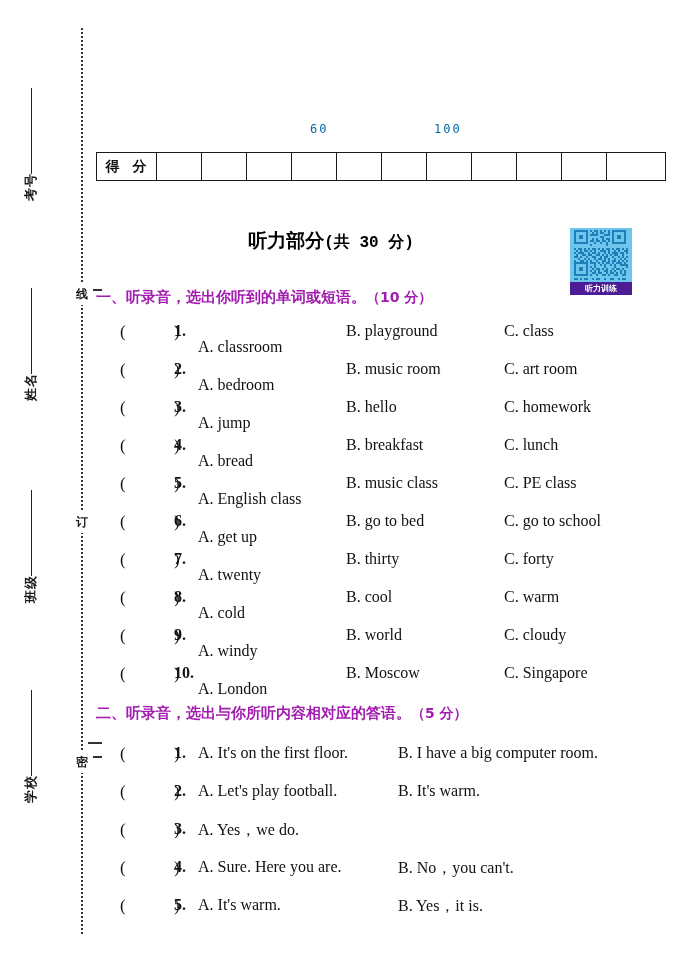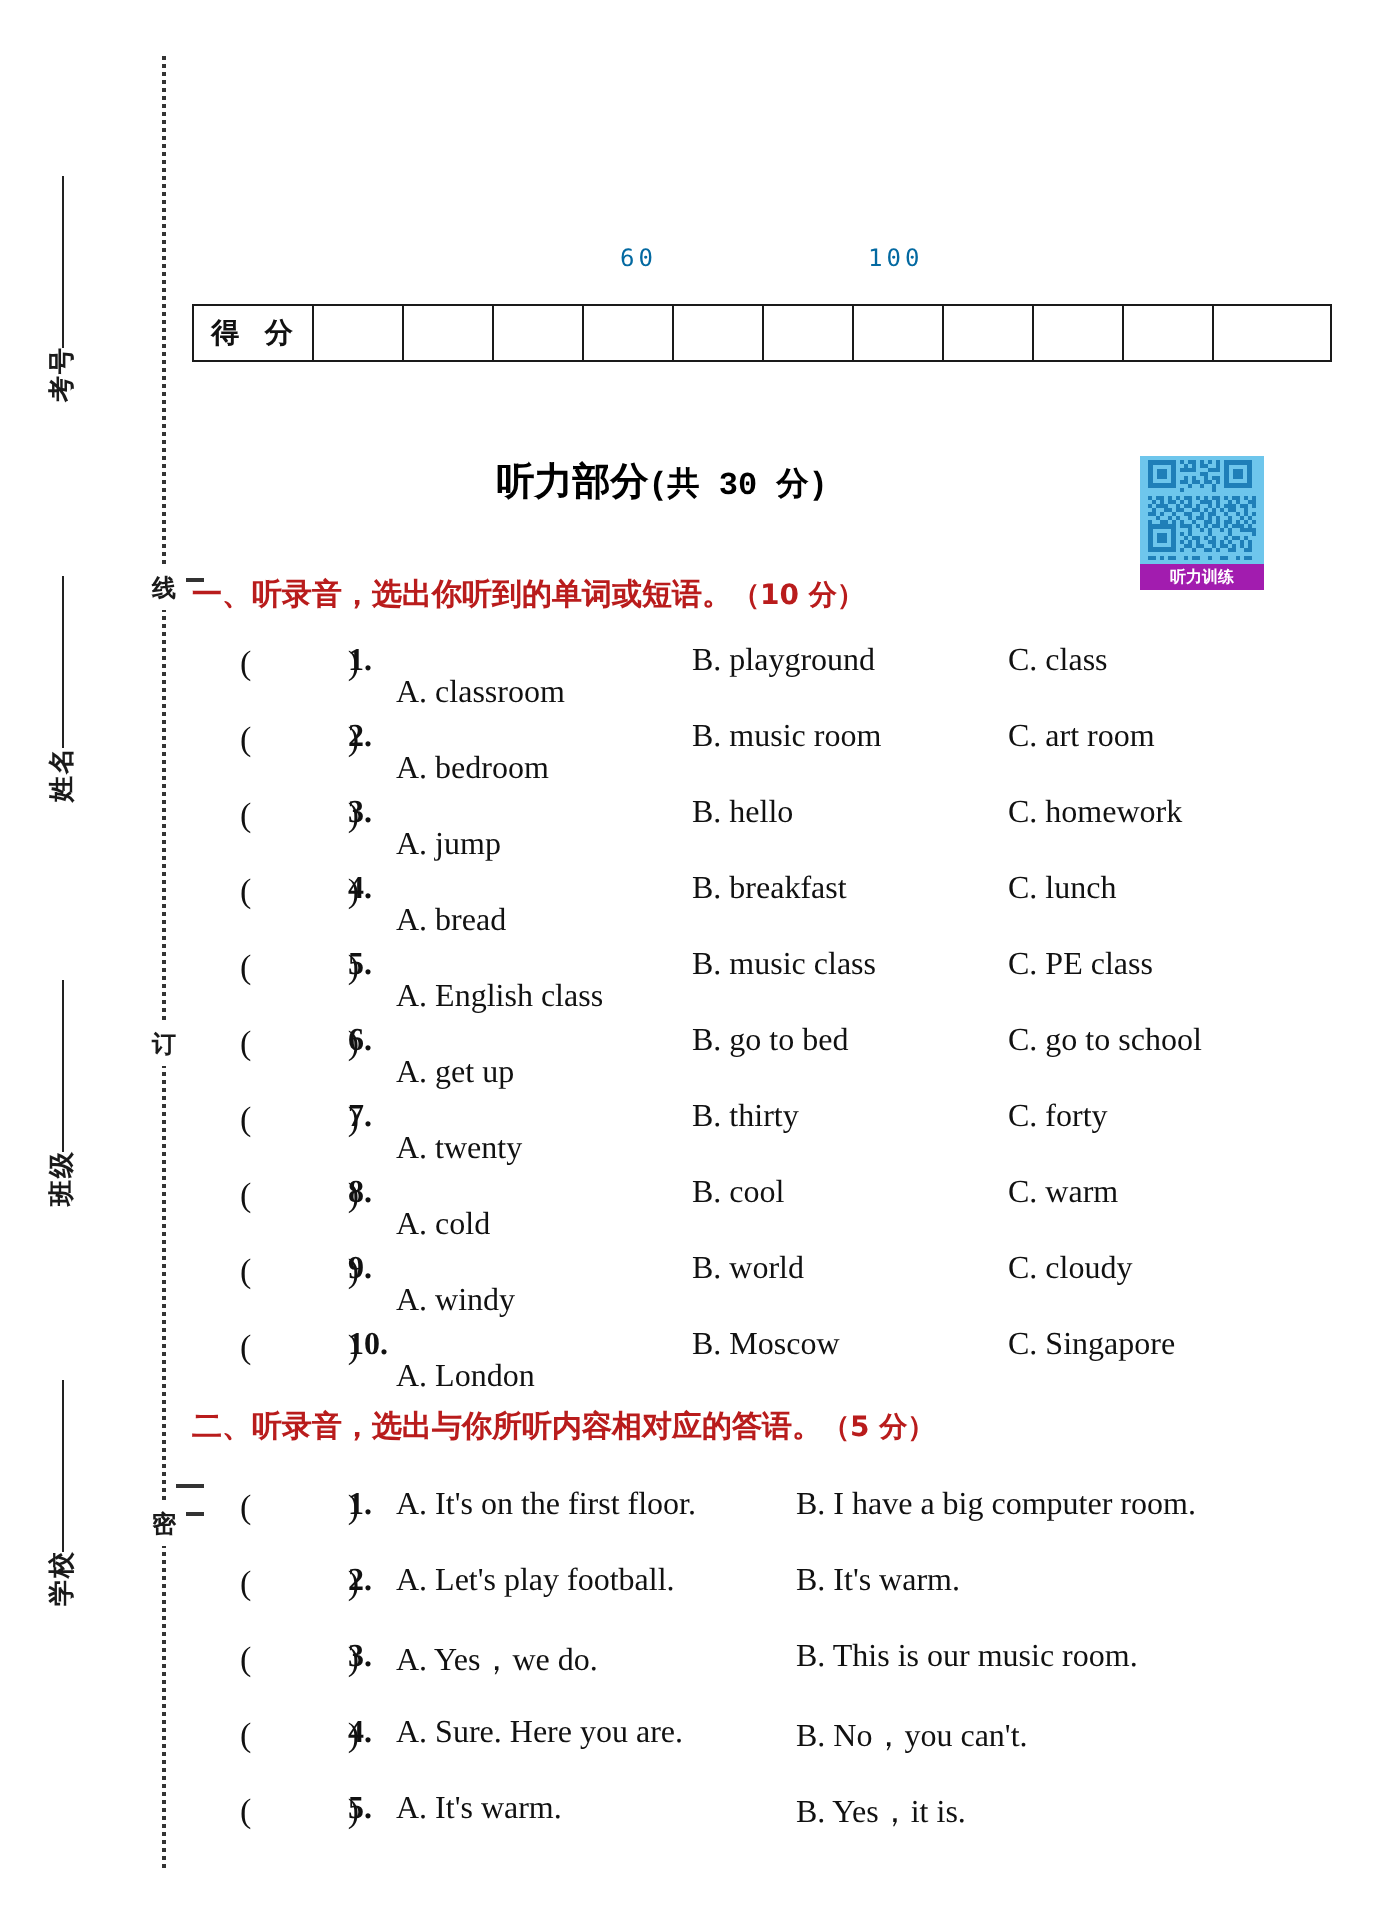--- a/index.html
+++ b/index.html
@@ -177,21 +177,21 @@
     letter-spacing: 0px;
   }
 
   
   .section-head {
     position: absolute;
     left: 0;
     font-family: "DejaVu Sans", sans-serif;
     font-size: 15px;
     font-weight: 700;
-    color: #b91c1c;
+    color: #a21caf;
     white-space: nowrap;
   }
   .section-head .pts {
     font-weight: 600;
     font-size: 14px;
   }
 
   
   .q-row {
     position: absolute;
@@ -456,21 +456,21 @@
           <rect x="5" y="25" width="1" height="1"></rect>
           <rect x="7" y="25" width="2" height="1"></rect>
           <rect x="11" y="25" width="1" height="1"></rect>
         <rect x="13" y="25" width="2" height="1"></rect>
           <rect x="17" y="25" width="1" height="1"></rect>
           <rect x="20" y="25" width="2" height="1"></rect>
           <rect x="24" y="25" width="1" height="1"></rect>
         <rect x="26" y="25" width="2" height="1"></rect>
       </g>
     </svg>
-    <div class="qr-caption" style="background:#a21caf;">听力训练</div>
+    <div class="qr-caption" style="background:#4c1d95;">听力训练</div>
   </div>
 
   <div class="section-head" style="top:288px;">
     <span>一、听录音，选出你听到的单词或短语。</span><span class="pts">（10 分）</span>
   </div>
 
   <div class="s1">
     <div class="q-row" style="top:322px;">
       <span class="q-brack">(  )</span>
       <span class="q-num">1.</span>
@@ -557,21 +557,20 @@
     <div class="q-row" style="top:782px;">
       <span class="q-brack">(  )</span>
       <span class="q-num">2.</span>
       <span class="q-opt optA">A. Let's play football.</span>
       <span class="q-opt optB">B.  It's warm.</span>
     </div>
     <div class="q-row" style="top:820px;">
       <span class="q-brack">(  )</span>
       <span class="q-num">3.</span>
       <span class="q-opt optA">A. Yes，we do.</span>
-      <span class="q-opt optB">B. This is our music room.</span>
     </div>
     <div class="q-row" style="top:858px;">
       <span class="q-brack">(  )</span>
       <span class="q-num">4.</span>
       <span class="q-opt optA">A. Sure. Here you are.</span>
       <span class="q-opt optB">B. No，you can't.</span>
     </div>
     <div class="q-row" style="top:896px;">
       <span class="q-brack">(  )</span>
       <span class="q-num">5.</span>

